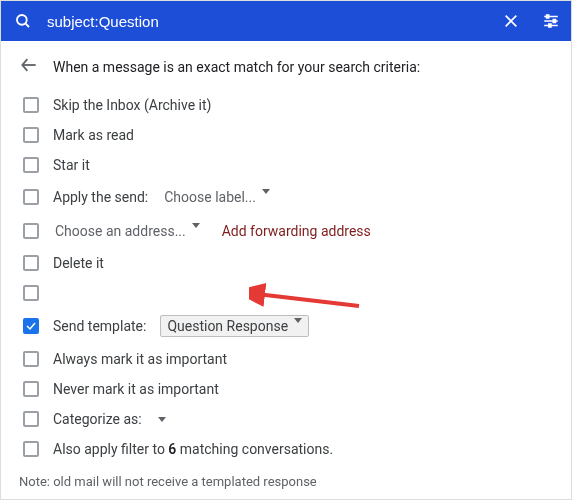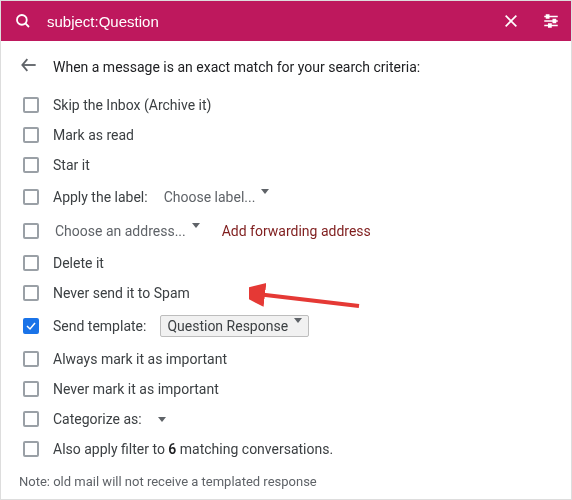--- a/index.html
+++ b/index.html
@@ -8,21 +8,21 @@
     font-family: Roboto, Arial, sans-serif;
     font-size: 14px;
     color: #3c4043;
     background: #fff;
     width: 572px;
     height: 500px;
     overflow: hidden;
     border: 1px solid #ddd;
   }
   .topbar {
-    background: #be185d;
+    background: #1d4ed8;
     height: 40px;
     display: flex;
     align-items: center;
     padding: 0 10px;
     color: #fff;
   }
   .topbar .search-input {
     flex: 1;
     background: transparent;
     border: none;
@@ -169,21 +169,21 @@
     <span>Mark as read</span>
   </div>
 
   <div class="option-row">
     <span class="checkbox"></span>
     <span>Star it</span>
   </div>
 
   <div class="option-row">
     <span class="checkbox"></span>
-    <span>Apply the label:</span>
+    <span>Apply the send:</span>
     <span class="inline-select">
       <span>Choose label...</span>
       <span class="caret"></span>
     </span>
   </div>
 
   <div class="option-row">
     <span class="checkbox"></span>
     <span class="inline-select">
       <span>Choose an address...</span>
@@ -192,21 +192,20 @@
     <span class="link">Add forwarding address</span>
   </div>
 
   <div class="option-row">
     <span class="checkbox"></span>
     <span>Delete it</span>
   </div>
 
   <div class="option-row">
     <span class="checkbox"></span>
-    <span>Never send it to Spam</span>
   </div>
 
   <div class="option-row">
     <span class="checkbox checked">
           <svg width="12" height="12" viewBox="0 0 24 24" stroke="#fff" stroke-width="3" fill="none">
             <polyline points="4,12 10,18 20,6"></polyline>
           </svg>
         </span>
     <span>Send template:</span>
     <span class="inline-select boxed">

